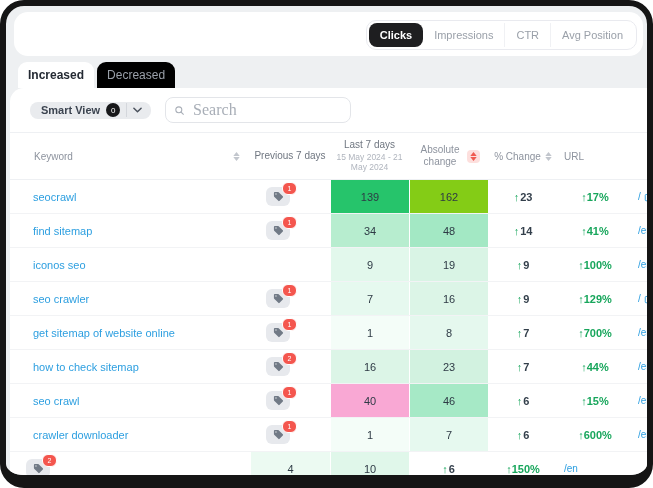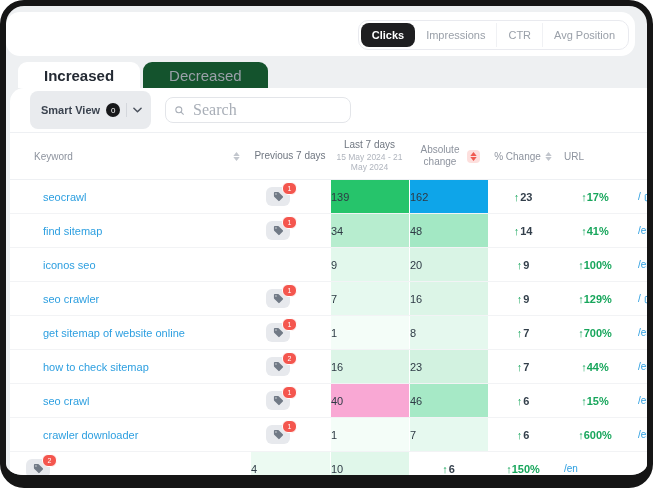--- a/index.html
+++ b/index.html
@@ -1,38 +1,38 @@
 <!DOCTYPE html>
 <html><head>
 <meta charset="utf-8">
 <style>
   html,body{margin:0;padding:0;background:#ffffff;}
   .frame{position:relative;width:653px;height:488px;box-sizing:border-box;
     border:6px solid #151515;border-bottom-width:13px;border-radius:24px;
     background:#eef0f2;overflow:hidden;font-family:"Liberation Sans",sans-serif;}
 
   
-  .topbar{position:absolute;left:0;top:6px;width:629px;height:44px;background:#fff;border-radius:14px;}
+  .topbar{position:absolute;left:8px;top:6px;width:629px;height:44px;background:#fff;border-radius:14px;}
   .metric-group{position:absolute;right:6px;top:8px;display:flex;align-items:center;
     border:1px solid #e9eaef;border-radius:10px;background:#fff;padding:2px;}
   .metric{display:flex;align-items:center;height:24px;padding:0 11px;font-size:11px;color:#9aa0a9;font-weight:500;cursor:pointer;white-space:nowrap;}
   .metric + .metric{border-left:1px solid #f0f1f4;}
   .metric.active{background:#1e1e20;color:#fff;border-radius:8px;font-weight:600;border-left:none;}
   .metric.active + .metric{border-left:none;}
 
   
   .tabs{position:absolute;left:12px;top:56px;display:flex;}
-  .tab{height:26px;display:flex;align-items:center;padding:0 26px;font-size:15px;border-radius:9px 9px 0 0;cursor:pointer;}
+  .tab{height:26px;display:flex;align-items:center;padding:0 10px;font-size:12px;border-radius:9px 9px 0 0;cursor:pointer;}
   .tab.active{background:#fff;color:#242a33;font-weight:700;}
-  .tab.inactive{background:#14532d;color:#9aa0a9;margin-left:3px;}
+  .tab.inactive{background:#000000;color:#9aa0a9;margin-left:3px;}
 
   
   .card{position:absolute;left:4px;top:82px;width:724px;height:400px;background:#fff;border-radius:14px 14px 0 0;}
   .toolbar{display:flex;align-items:center;height:44px;padding-left:20px;gap:14px;}
-  .smartview{display:flex;align-items:center;height:38px;background:#e9ebee;border-radius:8px;padding:0 9px 0 11px;gap:6px;cursor:pointer;}
+  .smartview{display:flex;align-items:center;height:17px;background:#e9ebee;border-radius:8px;padding:0 9px 0 11px;gap:6px;cursor:pointer;}
   .smartview .label{font-size:11px;color:#3c4450;font-weight:600;}
   .sv-badge{width:14px;height:14px;border-radius:50%;background:#17181a;color:#fff;font-size:8px;display:flex;align-items:center;justify-content:center;}
   .sv-div{width:1px;height:14px;background:#d4d7dc;}
   .chev{color:#4a515c;display:flex;}
   .searchbox{display:flex;align-items:center;width:168px;height:24px;border:1px solid #e3e5e9;border-radius:8px;background:#fff;padding:0 8px;gap:6px;}
   .searchbox input{border:none;outline:none;font-size:16px;color:#3c4450;width:100%;font-family:Liberation Serif, serif;background:transparent;}
   .searchbox input::placeholder{color:#a8aeb7;}
   .search-ic{color:#a8aeb7;display:flex;}
 
   
@@ -48,26 +48,26 @@
   .th-flex{justify-content:center;gap:4px;}
   .th-url{justify-content:flex-start;padding-left:6px;}
   .th-abs-label{width:46px;text-align:center;line-height:1.2;}
   .sort{display:flex;flex-direction:column;align-items:center;gap:1px;color:#c2c6cd;cursor:pointer;}
   .sort svg{display:block;}
   .sort.red{background:#fddfdd;border-radius:4px;padding:2px 3px;color:#ef5a50;}
 
   .tr{height:33px;border-top:1px solid #f2f3f5;cursor:default;}
   .tbody .tr:first-child{border-top:none;}
   .td{display:flex;align-items:center;font-size:11px;}
-  .td-keyword{padding-left:33px;}
+  .td-keyword{padding-left:23px;}
   .kw{color:#2d9fe0;cursor:pointer;text-decoration:none;white-space:nowrap;}
   .td-tags{padding-left:16px;}
   .tagbtn{position:relative;width:24px;height:19px;background:#e7e9ed;border-radius:6px;display:flex;align-items:center;justify-content:center;color:#717a86;cursor:pointer;}
   .tagbadge{position:absolute;top:-5px;right:-7px;min-width:11px;height:11px;border-radius:6px;background:#f4564e;border:1.5px solid #fff;color:#fff;font-size:7px;display:flex;align-items:center;justify-content:center;padding:0 1px;}
-  .td-num{justify-content:flex-start;color:#2e3a45;border-left:1px solid #fff;}
+  .td-num{justify-content:center;color:#2e3a45;border-left:1px solid #fff;}
   .td-abs{justify-content:center;gap:1px;font-weight:600;color:#333f4b;}
   .td-abs .arrow{color:#18a65c;font-weight:600;}
   .td-pct{justify-content:center;color:#18a65c;font-weight:600;}
   .td-url{padding-left:6px;color:#2d9fe0;gap:3px;font-size:10px;white-space:nowrap;}
   .extlink{color:#2d9fe0;display:flex;}
 </style>
 </head>
 <body>
 
 <div class="frame">
@@ -168,21 +168,21 @@
           <svg width="11" height="11" viewBox="0 0 24 24" fill="currentColor">
                   <path d="M21.4 11.6l-9-9A2 2 0 0 0 11 2H4a2 2 0 0 0-2 2v7c0 .53.21 1.04.59 1.41l9 9a2 2 0 0 0 2.82 0l7-7a2 2 0 0 0 0-2.81zM6.5 8A1.5 1.5 0 1 1 8 6.5 1.5 1.5 0 0 1 6.5 8z"></path>
                 </svg>
         </span>
         <span class="tagbadge">1</span>
       </span>
     </div>
     <div class="td td-num" style="background: rgb(38, 196, 107);">
       <span>139</span>
     </div>
-    <div class="td td-num" style="background: #0ea5e9;">
+    <div class="td td-num" style="background: #84cc16;">
       <span>162</span>
     </div>
     <div class="td td-abs">
       <span class="arrow">↑</span>
       <span>23</span>
     </div>
     <div class="td td-pct">
       <span>↑17%</span>
     </div>
     <div class="td td-url">
@@ -239,21 +239,21 @@
                   <path d="M21.4 11.6l-9-9A2 2 0 0 0 11 2H4a2 2 0 0 0-2 2v7c0 .53.21 1.04.59 1.41l9 9a2 2 0 0 0 2.82 0l7-7a2 2 0 0 0 0-2.81zM6.5 8A1.5 1.5 0 1 1 8 6.5 1.5 1.5 0 0 1 6.5 8z"></path>
                 </svg>
         </span>
 
       </span>
     </div>
     <div class="td td-num" style="background: rgb(226, 248, 236);">
       <span>9</span>
     </div>
     <div class="td td-num" style="background: rgb(217, 244, 229);">
-      <span>20</span>
+      <span>19</span>
     </div>
     <div class="td td-abs">
       <span class="arrow">↑</span>
       <span>9</span>
     </div>
     <div class="td td-pct">
       <span>↑100%</span>
     </div>
     <div class="td td-url">
       <span>/en</span>

